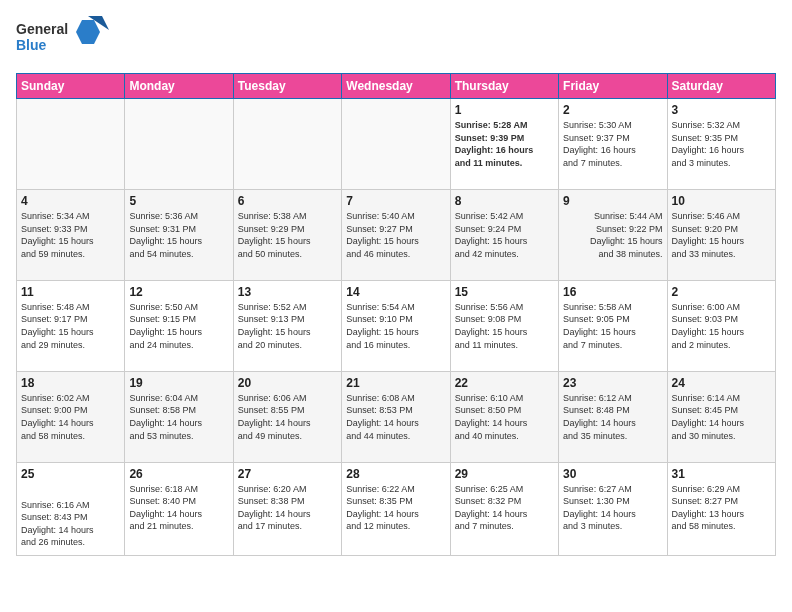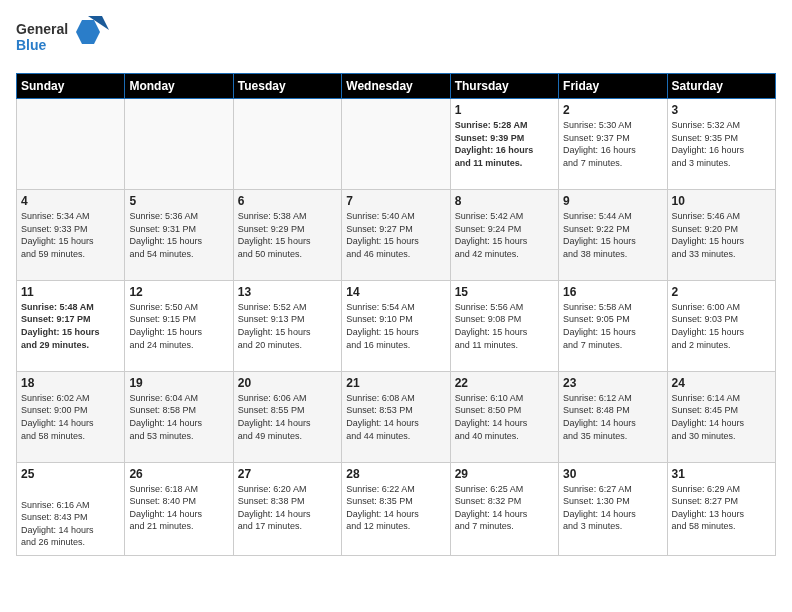--- a/index.html
+++ b/index.html
@@ -41,21 +41,21 @@
       color: #555;
     }
     .calendar {
       flex: 1;
       border: 1px solid #ccc;
       border-collapse: collapse;
       width: 100%;
       table-layout: fixed;
     }
     .calendar thead tr th {
-      background-color: #000000;
+      background-color: #ec4899;
       color: #fff;
       font-size: 12px;
       font-weight: bold;
       padding: 5px 4px;
       border: 1px solid #1a6bb5;
       text-align: left;
     }
     .calendar tbody tr td {
       border: 1px solid #ccc;
       vertical-align: top;
@@ -177,37 +177,37 @@
           </td>
           <td>
             <span class="day-number">8</span>
             <div class="day-info" style="white-space: pre-line;">Sunrise: 5:42 AM
 Sunset: 9:24 PM
 Daylight: 15 hours
 and 42 minutes.</div>
           </td>
           <td>
             <span class="day-number">9</span>
-            <div class="day-info" style="white-space: pre-line;">Sunrise: 5:44 AM
+            <div class="day-info" style="white-space: pre-line; text-align: right;">Sunrise: 5:44 AM
 Sunset: 9:22 PM
 Daylight: 15 hours
 and 38 minutes.</div>
           </td>
           <td>
             <span class="day-number">10</span>
             <div class="day-info" style="white-space: pre-line;">Sunrise: 5:46 AM
 Sunset: 9:20 PM
 Daylight: 15 hours
 and 33 minutes.</div>
           </td>
         </tr>
         <tr>
           <td>
             <span class="day-number">11</span>
-            <div class="day-info" style="white-space: pre-line; font-weight: bold;">Sunrise: 5:48 AM
+            <div class="day-info" style="white-space: pre-line;">Sunrise: 5:48 AM
 Sunset: 9:17 PM
 Daylight: 15 hours
 and 29 minutes.</div>
           </td>
           <td>
             <span class="day-number">12</span>
             <div class="day-info" style="white-space: pre-line;">Sunrise: 5:50 AM
 Sunset: 9:15 PM
 Daylight: 15 hours
 and 24 minutes.</div>

